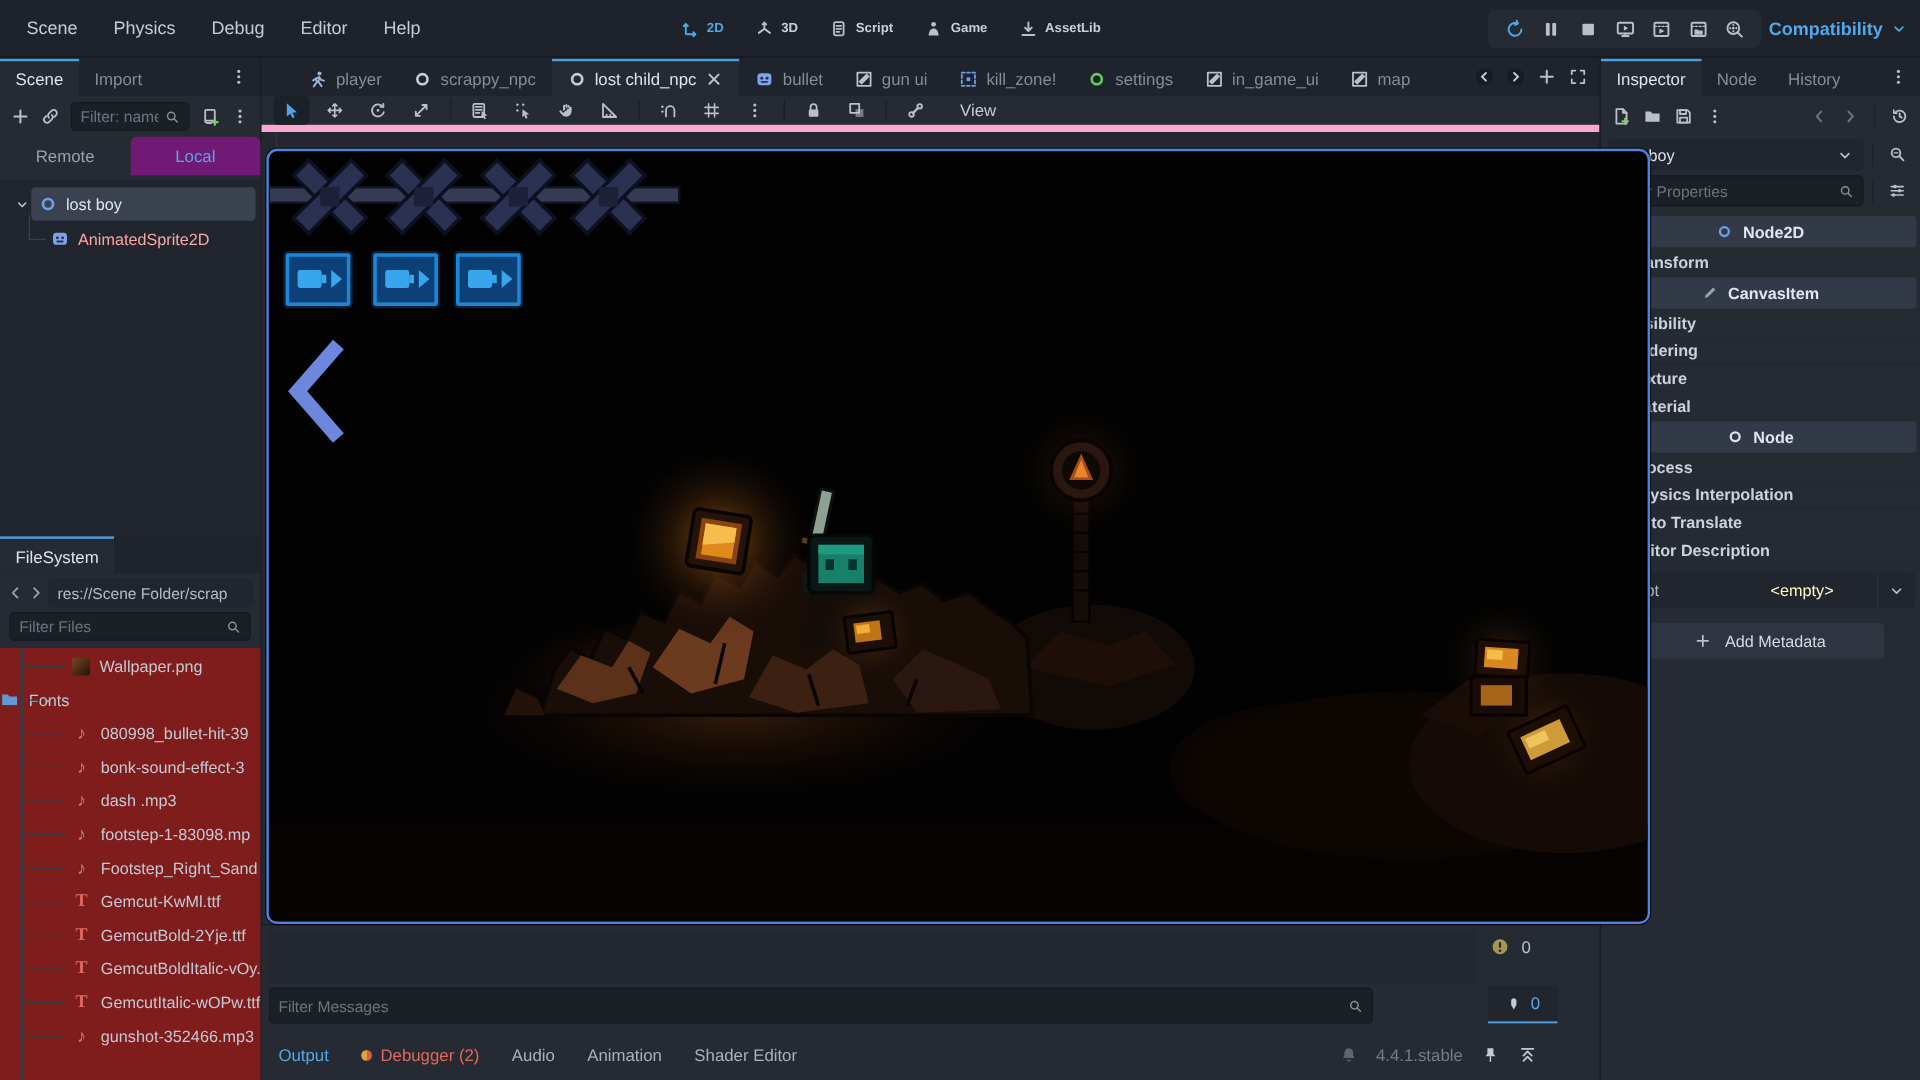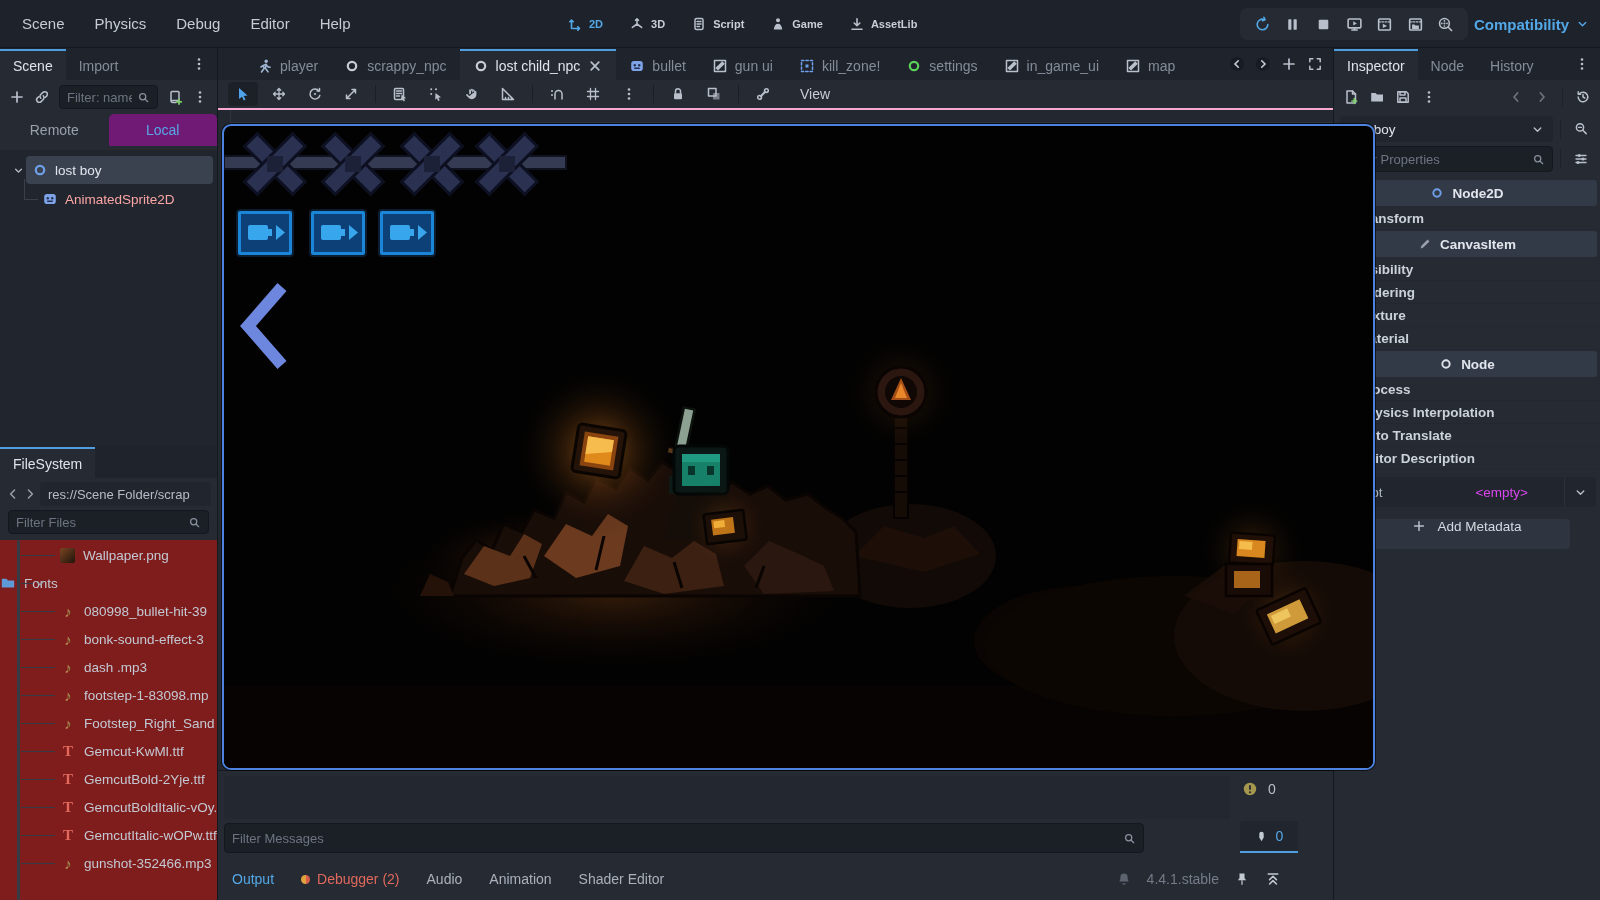--- a/index.html
+++ b/index.html
@@ -58,21 +58,21 @@
   .fs-row.lvl2{padding-left:60px}
   .fs-row::before{content:"";position:absolute;left:21px;top:14px;height:1px;background:#363c46}
   .fs-row.lvl1::before{width:12px}
   .fs-row.lvl2::before{width:34px}
   .fs-chev{position:absolute;left:33px;top:7px;width:14px;height:14px;color:#9aa1ad}
   .note{font-size:15px;width:16px;text-align:center;color:#9ac464;background:linear-gradient(100deg,#e0694e 38%,#8fcb5e 62%);-webkit-background-clip:text;background-clip:text;-webkit-text-fill-color:transparent;flex:none}
   .ttf{font-family:"Liberation Serif",serif;font-weight:bold;color:#e2695c;font-size:15px;width:16px;text-align:center;flex:none}
   .thumb{width:15px;height:15px;border-radius:2px;background:linear-gradient(135deg,#7a4522,#1f130b);flex:none}
   
   .scene-tabs{padding-left:26px}
-  .canvas-toolbar{position:absolute;left:0;top:32px;width:100%;height:30px;display:flex;align-items:center;gap:6px;background:#262b33;border-bottom:2px solid #f9a8d4;padding:0 10px}
+  .canvas-toolbar{position:absolute;left:0;top:32px;width:100%;height:30px;display:flex;align-items:center;gap:6px;background:#262b33;border-bottom:6px solid #f9a8d4;padding:0 10px}
   .tool{width:30px;height:24px;display:flex;align-items:center;justify-content:center;border-radius:4px}
   .tool.active{background:#1c2127}
   .tsep{width:1px;height:18px;background:#1a1f26;margin:0 3px}
   .view-btn{margin-left:8px;color:#c6ccd6;font-size:14px;padding:0 8px}
   .viewport{position:absolute;left:0;top:62px;width:1115px;height:660px;background:#1e222a}
   .viewport .hruler{position:absolute;left:0;top:0;width:100%;height:13px;background:#23272f;border-bottom:1px solid #2e333c}
   .viewport .vruler{position:absolute;left:0;top:0;width:13px;height:100%;background:#23272f;border-right:1px solid #2e333c}
   
   .output-panel{position:absolute;left:0;top:722px;width:1115px;height:130px;background:#262b33;border-top:1px solid #171b22}
   .out-list{position:absolute;left:6px;top:5px;width:1006px;height:43px;background:#23272f;border-radius:3px}
@@ -98,24 +98,24 @@
   .node-select .ic{margin-left:auto;width:13px;height:13px}
   .vdiv{width:1px;height:20px;background:#1d222a;margin:0 2px}
   .side-btn{width:26px;height:26px;display:flex;align-items:center;justify-content:center}
   .insp-rows{margin-top:6px}
   .insp-cat{height:26px;margin:1px 3px;background:#323947;display:flex;align-items:center;justify-content:center;gap:8px;font-weight:bold;color:#e2e6ec;font-size:13.5px;border-radius:3px}
   .insp-cat .ic{width:14px;height:14px}
   .insp-row{height:23px;display:flex;align-items:center;gap:7px;padding-left:9px;color:#ccd2dc;font-size:13.5px;border-bottom:1px solid #23272f;background:#262b33;font-weight:bold}
   .caret{width:0;height:0;border-left:4px solid transparent;border-right:4px solid transparent;border-top:5px solid #8a919e;flex:none}
   .script-row{margin:7px 4px 0;display:flex;align-items:center}
   .script-main{flex:1;height:30px;background:#21262e;border-radius:4px 0 0 4px;display:flex;align-items:center;padding:0 10px;color:#aeb5c0;font-size:13.5px}
-  .script-main .val{margin-left:auto;color:#d946ef;padding-right:26px}
+  .script-main .val{margin-left:auto;color:#fef9c3;padding-right:26px}
   .script-chev{width:32px;height:30px;background:#21262e;border-left:1px solid #2b313b;border-radius:0 4px 4px 0;display:flex;align-items:center;justify-content:center}
   .script-chev .ic{width:13px;height:13px}
-  .add-meta{margin:12px auto 0;width:206px;height:30px;background:#2e3440;border-radius:4px;display:flex;justify-content:center;gap:11px;color:#d5dae2;font-size:13.5px}
+  .add-meta{margin:12px auto 0;width:206px;height:30px;background:#2e3440;border-radius:4px;display:flex;align-items:center;justify-content:center;gap:11px;color:#d5dae2;font-size:13.5px}
   .add-meta .ic{width:14px;height:14px}
   
   .game-window{position:absolute;left:222px;top:124px;width:1153px;height:646px;background:#020202;border:2px solid #4d82e0;border-radius:9px;z-index:40;overflow:hidden;box-shadow:0 0 0 1px rgba(0,0,0,.6)}
   .game-window svg{width:100%;height:100%;display:block}
 </style>
 </head>
 <body>
 
 <div class="menubar">
   <div class="menu-left">

